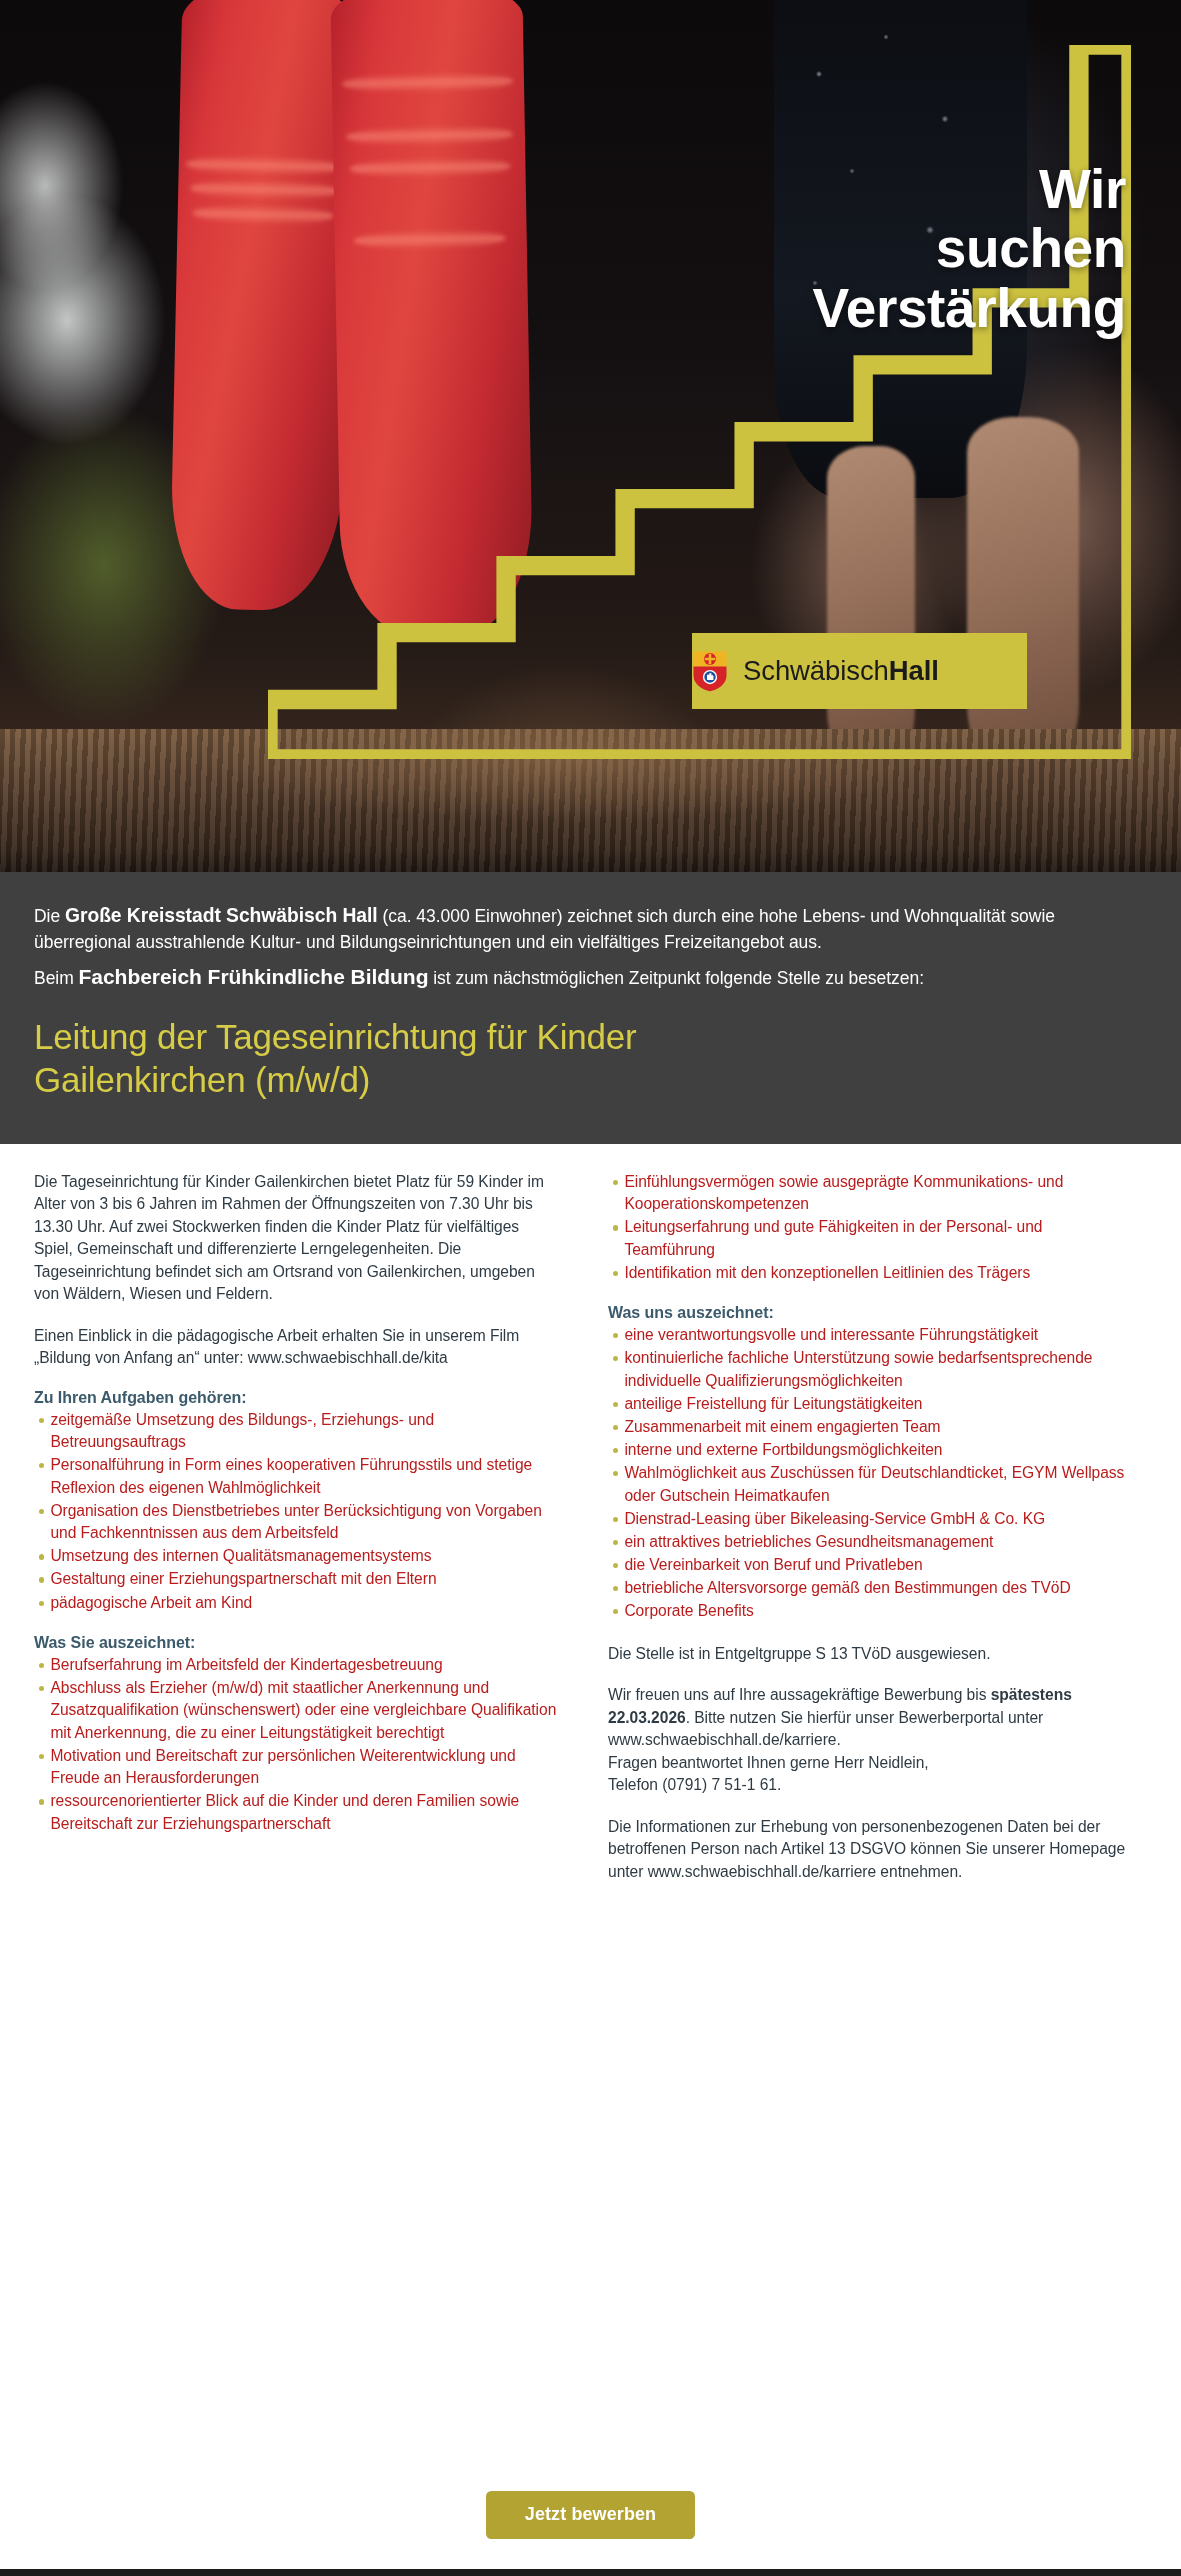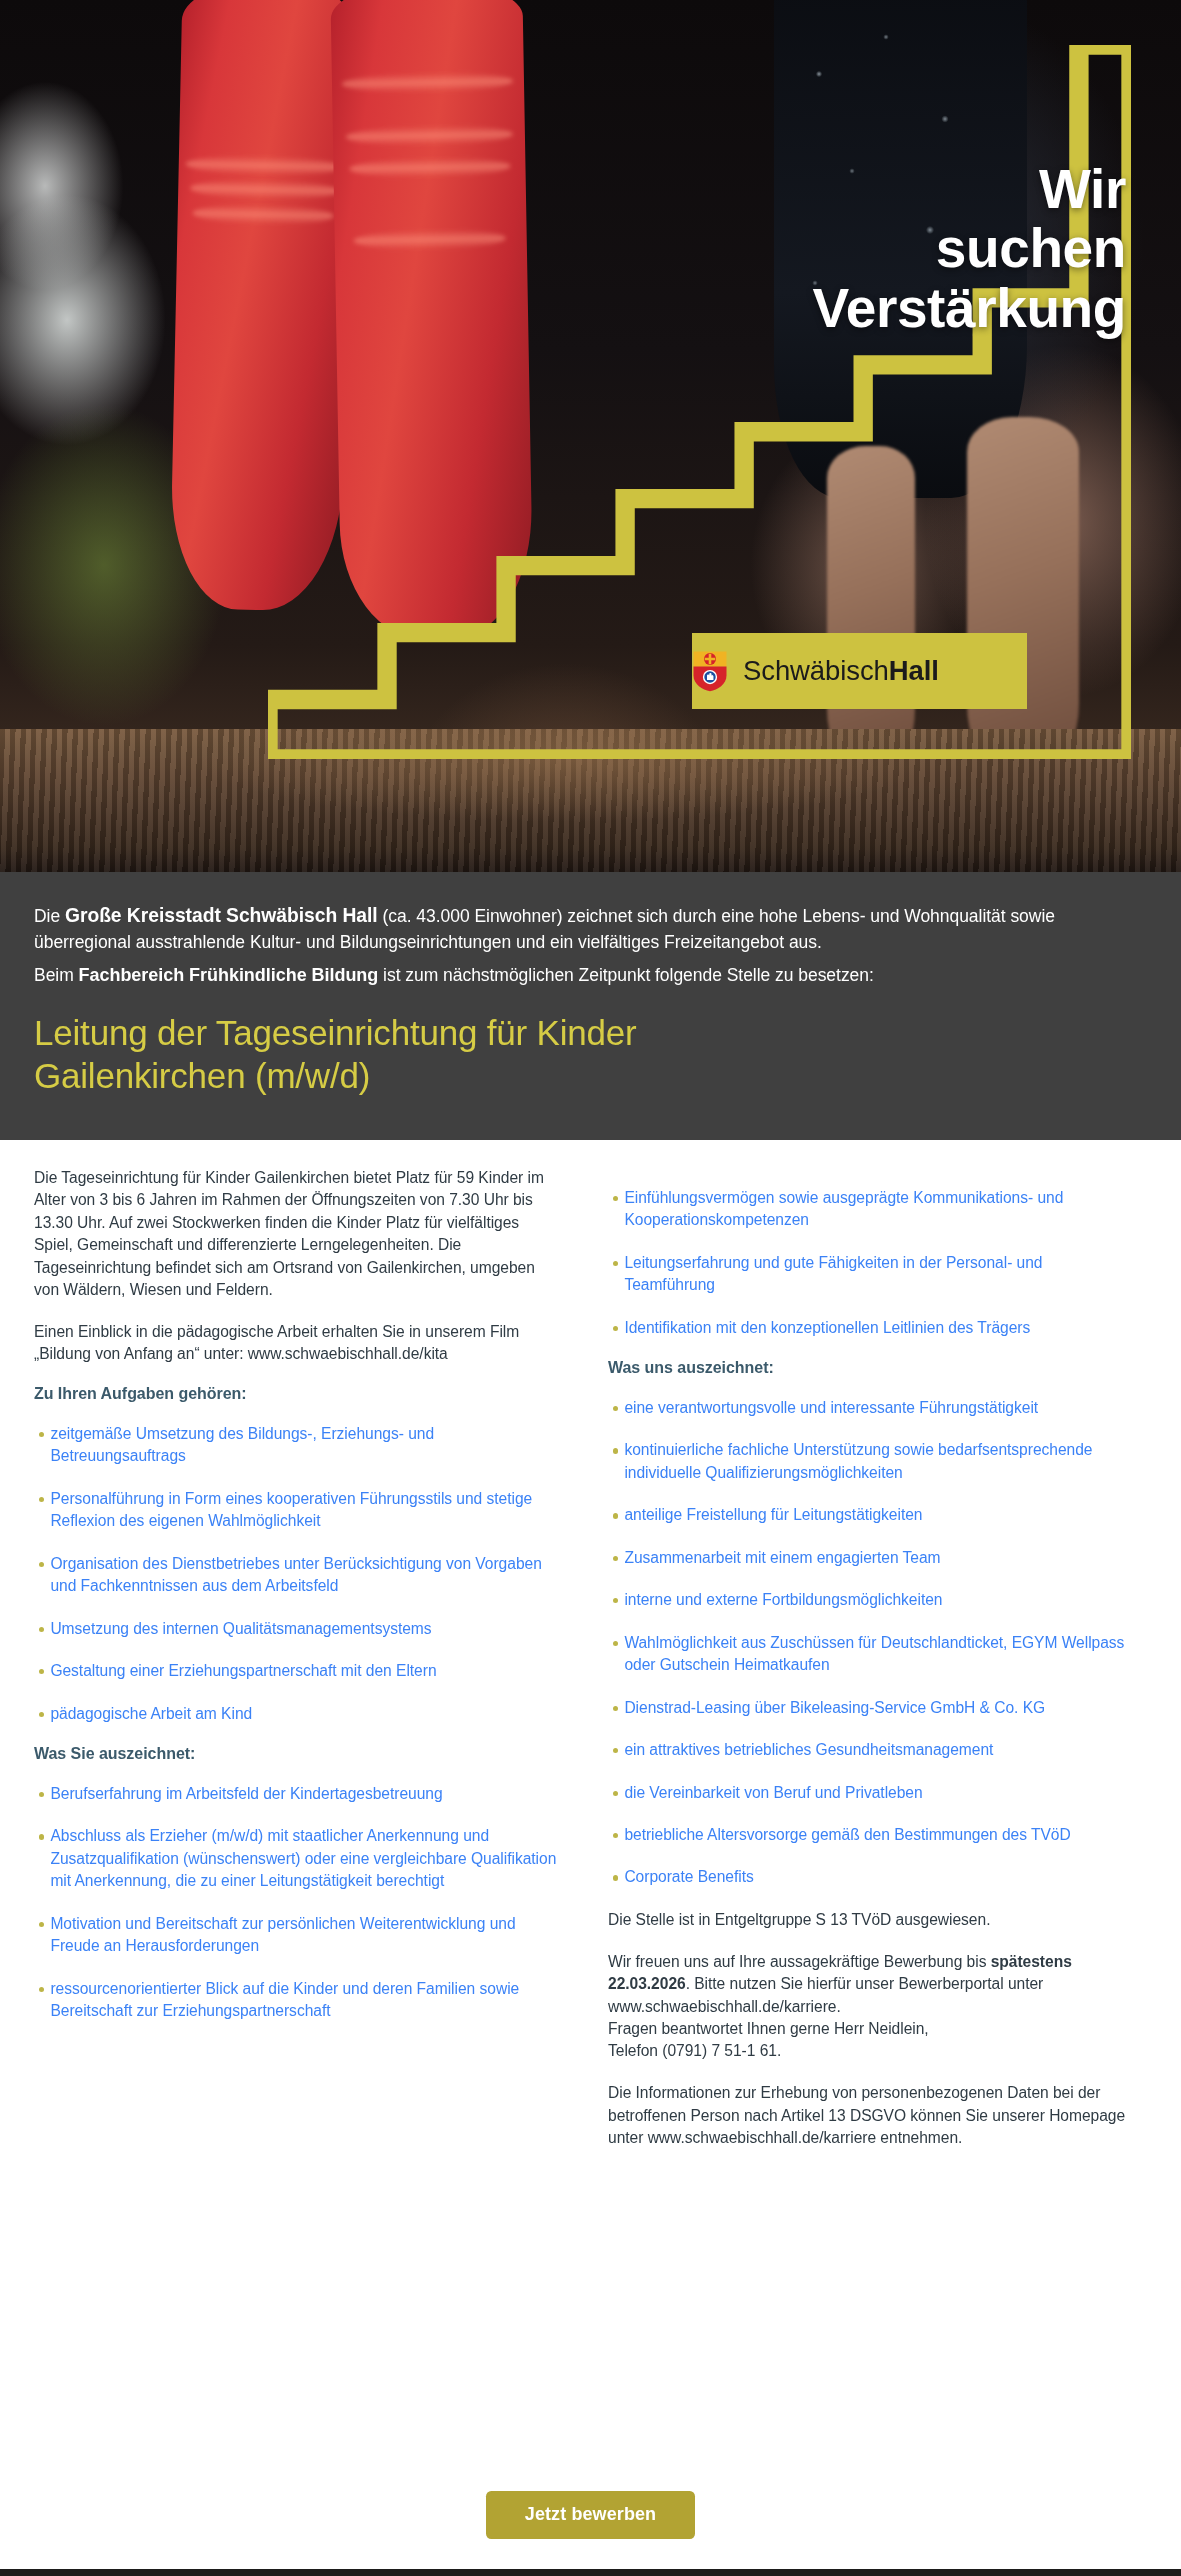--- a/index.html
+++ b/index.html
@@ -146,21 +146,21 @@
     padding: 30px 34px 42px 34px;
   }
   .intro p {
     font-size: 17.5px;
     line-height: 1.46;
     letter-spacing: -0.04px;
     font-weight: 400;
   }
   .intro p b { font-weight: 700; font-size: 19.3px; }
   .intro .p2 { margin-top: 6.7px; }
-  .intro .p2 b { font-weight: 700; font-size: 18px; }
+  .intro .p2 b { font-weight: 700; font-size: 21px; }
 
   .job-title {
     color: #d6cc45;
     font-size: 35px;
     line-height: 1.24;
     font-weight: 400;
     margin-top: 22px;
     letter-spacing: -0.2px;
   }
   .job-title span { display: block; }
@@ -191,22 +191,21 @@
     color: #3b5a6b;
     margin-bottom: 1.5px;
     letter-spacing: -0.04px;
   }
 
   ul.bullets { list-style: none; }
   ul.bullets li {
     position: relative;
     padding-left: 16.4px;
     margin-bottom: 0.7px;
-    color: #3b82f6;
-    margin-top: 20px;
+    color: #b91c1c;
   }
   ul.bullets li::before {
     content: "";
     position: absolute;
     left: 4.5px;
     top: 9px;
     width: 5.2px;
     height: 5.2px;
     border-radius: 50%;
     background: #bdb547;

